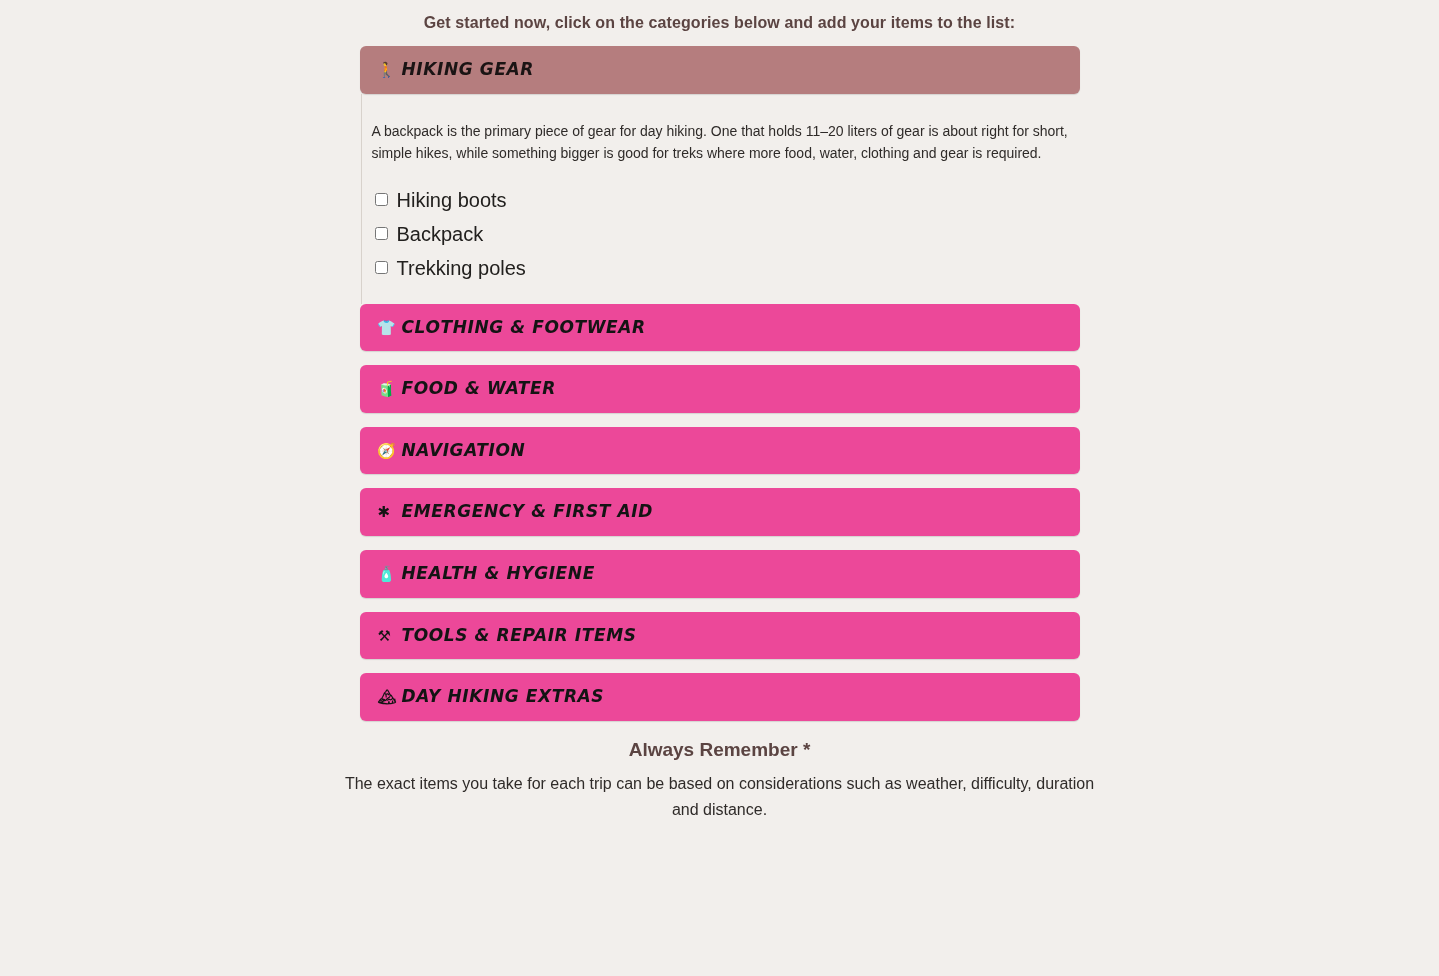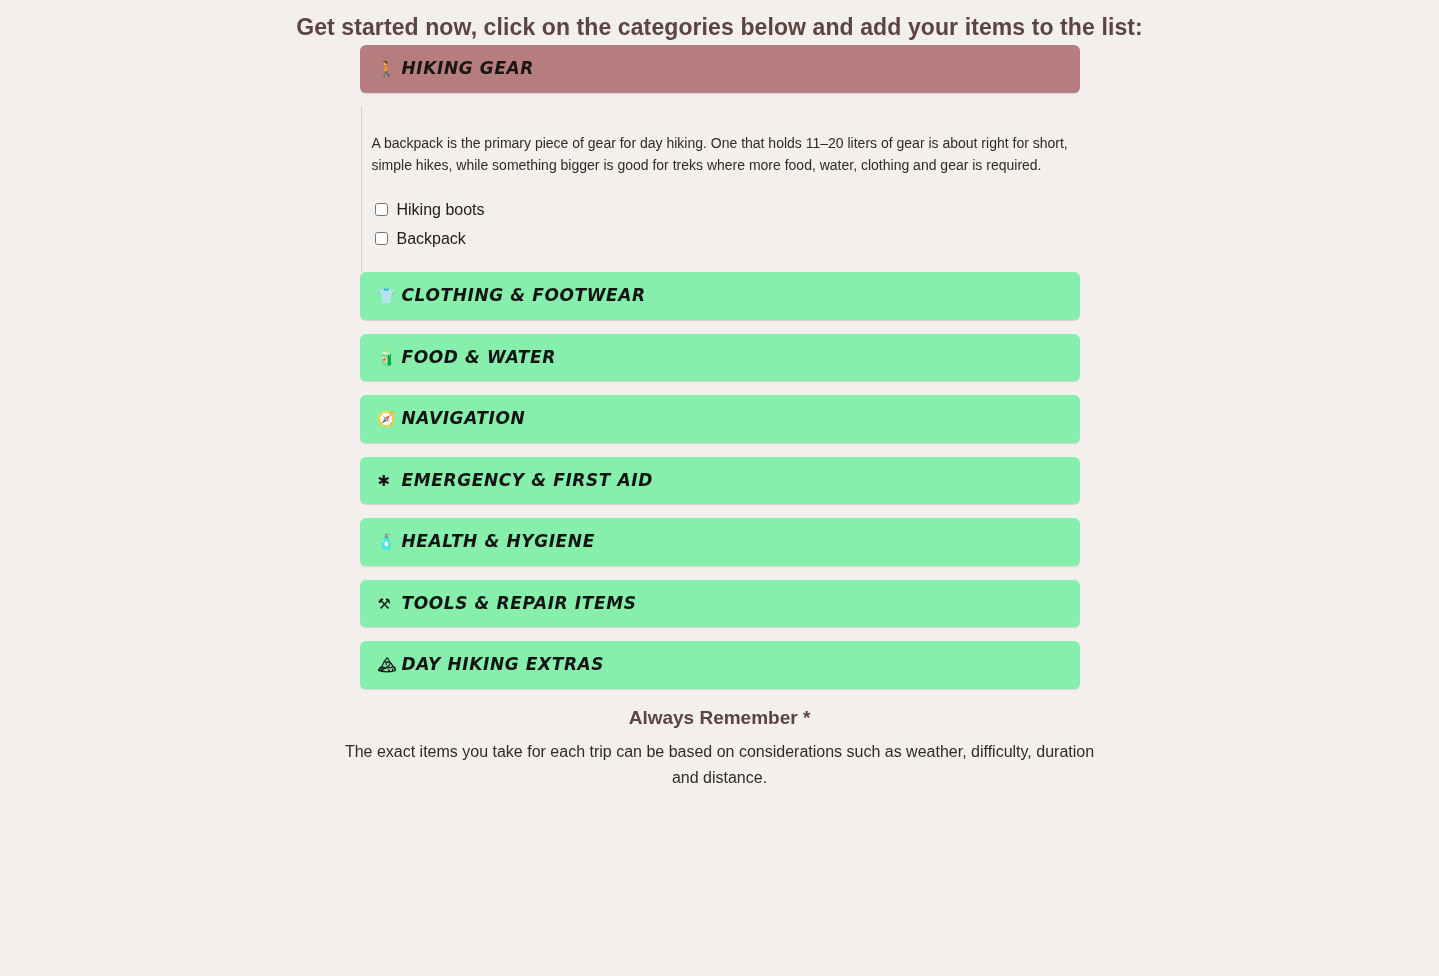--- a/index.html
+++ b/index.html
@@ -14,24 +14,24 @@
     overflow: hidden;
     position: relative;
   }
   .page {
     width: 1439px;
     box-sizing: border-box;
     padding-top: 8px;
   }
   .intro {
     text-align: center;
-    font-size: 23px;
+    font-size: 16px;
     font-weight: bold;
     color: #5b4442;
-    margin: 6px 0 4px 0;
+    margin: 6px 0 14px 0;
     letter-spacing: 0.1px;
   }
   .container {
     width: 720px;
     margin: 0 auto;
     position: relative;
   }
   .accordion {
     width: 720px;
   }
@@ -50,24 +50,24 @@
     font-size: 17px;
     letter-spacing: 0.6px;
     color: #141414;
     cursor: pointer;
     box-shadow: 0 1px 1px rgba(0,0,0,0.12);
     line-height: 1.15;
   }
   .cat-btn.open {
     background: #b57d7e;
     color: #1a1414;
-    margin-bottom: 13px;
+    margin-bottom: 0;
   }
   .cat-btn.closed {
-    background: #86efac;
+    background: #ec4899;
   }
   .cat-icon {
     display: inline-block;
     width: 22px;
     font-style: normal;
     font-size: 15px;
     vertical-align: baseline;
     margin-right: 2px;
   }
   .panel {
@@ -90,21 +90,21 @@
     font-size: 16px;
     color: #22201e;
   }
   .item-row input[type="checkbox"] {
     width: 13px;
     height: 13px;
     margin: 0 9px 0 3px;
     accent-color: #8cc265;
   }
   .item-label {
-    font-size: 16px;
+    font-size: 20px;
     line-height: 1.2;
     text-align: right;
   }
   .panel-spacer { height: 4px; }
   .footer {
     width: 780px;
     margin: 18px auto 0 auto;
     text-align: center;
   }
   .footer-title {
@@ -137,20 +137,24 @@
       <div class="panel">
         <p class="panel-desc">A backpack is the primary piece of gear for day hiking. One that holds 11–20 liters of gear is about right for short, simple hikes, while something bigger is good for treks where more food, water, clothing and gear is required.</p>
         <div class="item-row">
           <input type="checkbox" style="">
           <span class="item-label">Hiking boots</span>
         </div>
         <div class="item-row">
           <input type="checkbox" style="">
           <span class="item-label">Backpack</span>
         </div>
+        <div class="item-row">
+          <input type="checkbox" style="">
+          <span class="item-label">Trekking poles</span>
+        </div>
         <div class="panel-spacer"></div>
       </div>
 
       <button class="cat-btn closed">
         <span class="cat-icon">👕</span><span>CLOTHING &amp; FOOTWEAR</span>
       </button>
 
       <button class="cat-btn closed">
         <span class="cat-icon">🧃</span><span>FOOD &amp; WATER</span>
       </button>

